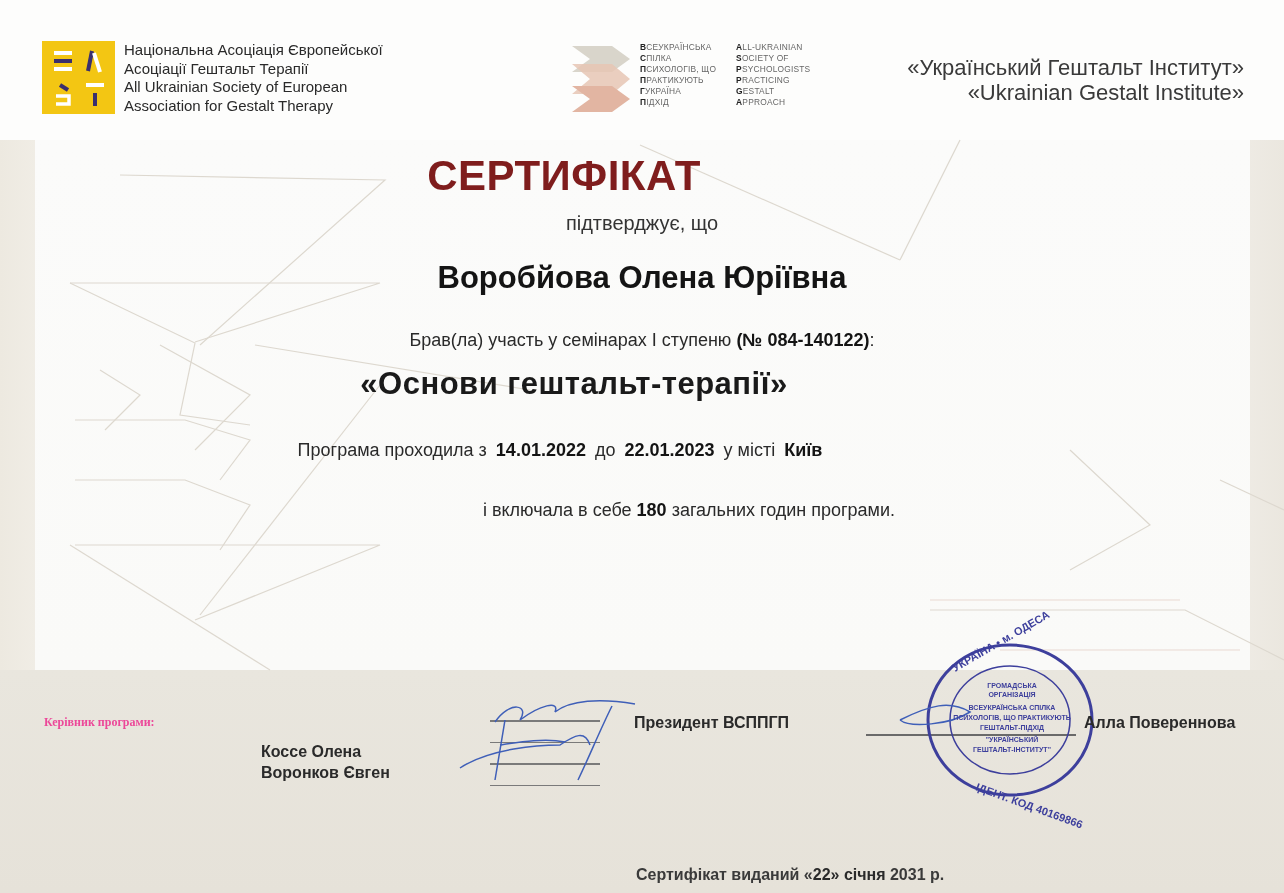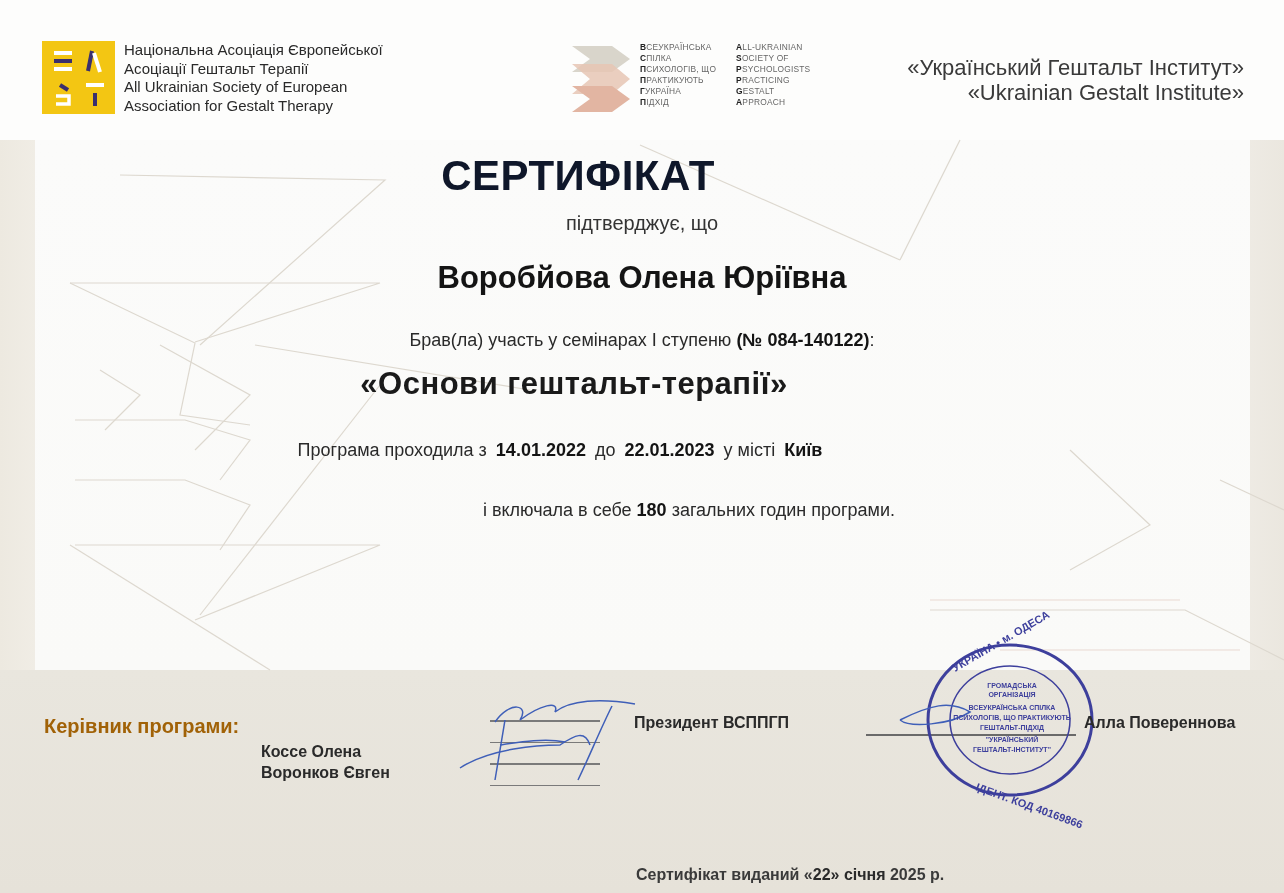--- a/index.html
+++ b/index.html
@@ -19,32 +19,32 @@
 
   .logo-left { position:absolute; left:42px; top:41px; display:flex; align-items:flex-start; }
   .eagt-box { width:73px; height:73px; background:#f3c613; position:relative; }
   .logo-left-text { margin-left:9px; font-size:15px; line-height:18.5px; color:#2a2a2a; }
   .logo-mid { position:absolute; left:568px; top:42px; display:flex; }
   .mid-col { font-size:8.4px; line-height:11px; color:#666; letter-spacing:0.2px; margin-left:6px; }
   .mid-col b { color:#222; }
   .mid-col2 { margin-left:20px; }
   .logo-right { position:absolute; right:40px; top:55px; text-align:right; font-size:22px; line-height:25px; color:#3a3a3a; }
 
-  .title { position:absolute; left:16px; width:1124px; top:152px; text-align:center; font-size:42px; font-weight:bold; letter-spacing:0.5px; color:#0f172a; }
+  .title { position:absolute; left:2px; width:1124px; top:152px; text-align:center; font-size:42px; font-weight:bold; letter-spacing:0.5px; color:#7f1d1d; }
   .confirms { position:absolute; left:0; width:1284px; top:212px; text-align:center; font-size:20px; color:#333; }
   .person { position:absolute; left:0; width:1284px; top:260px; text-align:center; font-size:31px; font-weight:bold; color:#141414; }
   .participation { position:absolute; left:0; width:1284px; top:330px; text-align:center; font-size:18px; color:#2a2a2a; }
   .participation b { color:#141414; }
   .course { position:absolute; left:0; width:1148px; top:366px; text-align:center; font-size:31px; font-weight:bold; color:#1a1a1a; letter-spacing:0.5px; }
   .program-dates { position:absolute; left:0; width:1124px; top:440px; text-align:center; font-size:18px; color:#2a2a2a; }
   .program-dates b { color:#141414; margin:0 4px; }
   .hours { position:absolute; left:0; width:1284px; top:500px; text-align:center; font-size:18px; color:#2a2a2a;padding-left:47px; }
   .hours b { color:#141414; }
 
-  .leader-label { position:absolute; left:44px; top:715px; font-size:20px; font-weight:bold; color:#a16207; }
+  .leader-label { position:absolute; left:44px; top:715px; font-size:12px; font-weight:bold; color:#ec4899;font-family:Liberation Serif, serif; }
   .leader-names { position:absolute; left:245px; top:741px; font-size:16px; font-weight:bold; color:#2a2a2a; line-height:21px;margin-left:16px; }
   .sig-lines { position:absolute; left:490px; top:720px; width:110px; }
   .sig-lines div { height:1.5px; background:#7a7a7a; margin-bottom:20px; }
   .president-label { position:absolute; left:634px; top:714px; font-size:16px; font-weight:bold; color:#2a2a2a; }
   .president-line { position:absolute; left:866px; top:734px; width:210px; height:1.5px; background:#6a6a6a; }
   .president-name { position:absolute; left:1084px; top:714px; font-size:16px; font-weight:bold; color:#2a2a2a; }
   .issued { position:absolute; left:636px; top:866px; font-size:16px; font-weight:bold; color:#2a2a2a; }
   .issued .light { font-weight:bold; color:#3a3a3a; }
 </style>
 </head>
@@ -182,14 +182,14 @@
     <text x="1012" y="752">ГЕШТАЛЬТ-ІНСТИТУТ"</text>
   </g>
   <g fill="#3d3f9c" font-family="Liberation Sans, sans-serif" font-size="11" font-weight="bold">
     <text x="955" y="672" transform="rotate(-30 955 672)">УКРАЇНА • м. ОДЕСА</text>
     <text x="975" y="790" transform="rotate(20 975 790)">ІДЕНТ. КОД 40169866</text>
   </g>
 </svg>
 <div class="president-name">Алла Повереннова</div>
 
 <div class="issued">
-  <span class="light">Сертифікат виданий «</span><b>22</b><span>» </span><b>січня</b><span class="light"> 2025 р.</span>
+  <span class="light">Сертифікат виданий «</span><b>22</b><span>» </span><b>січня</b><span class="light"> 2031 р.</span>
 </div>
 
 </body></html>

